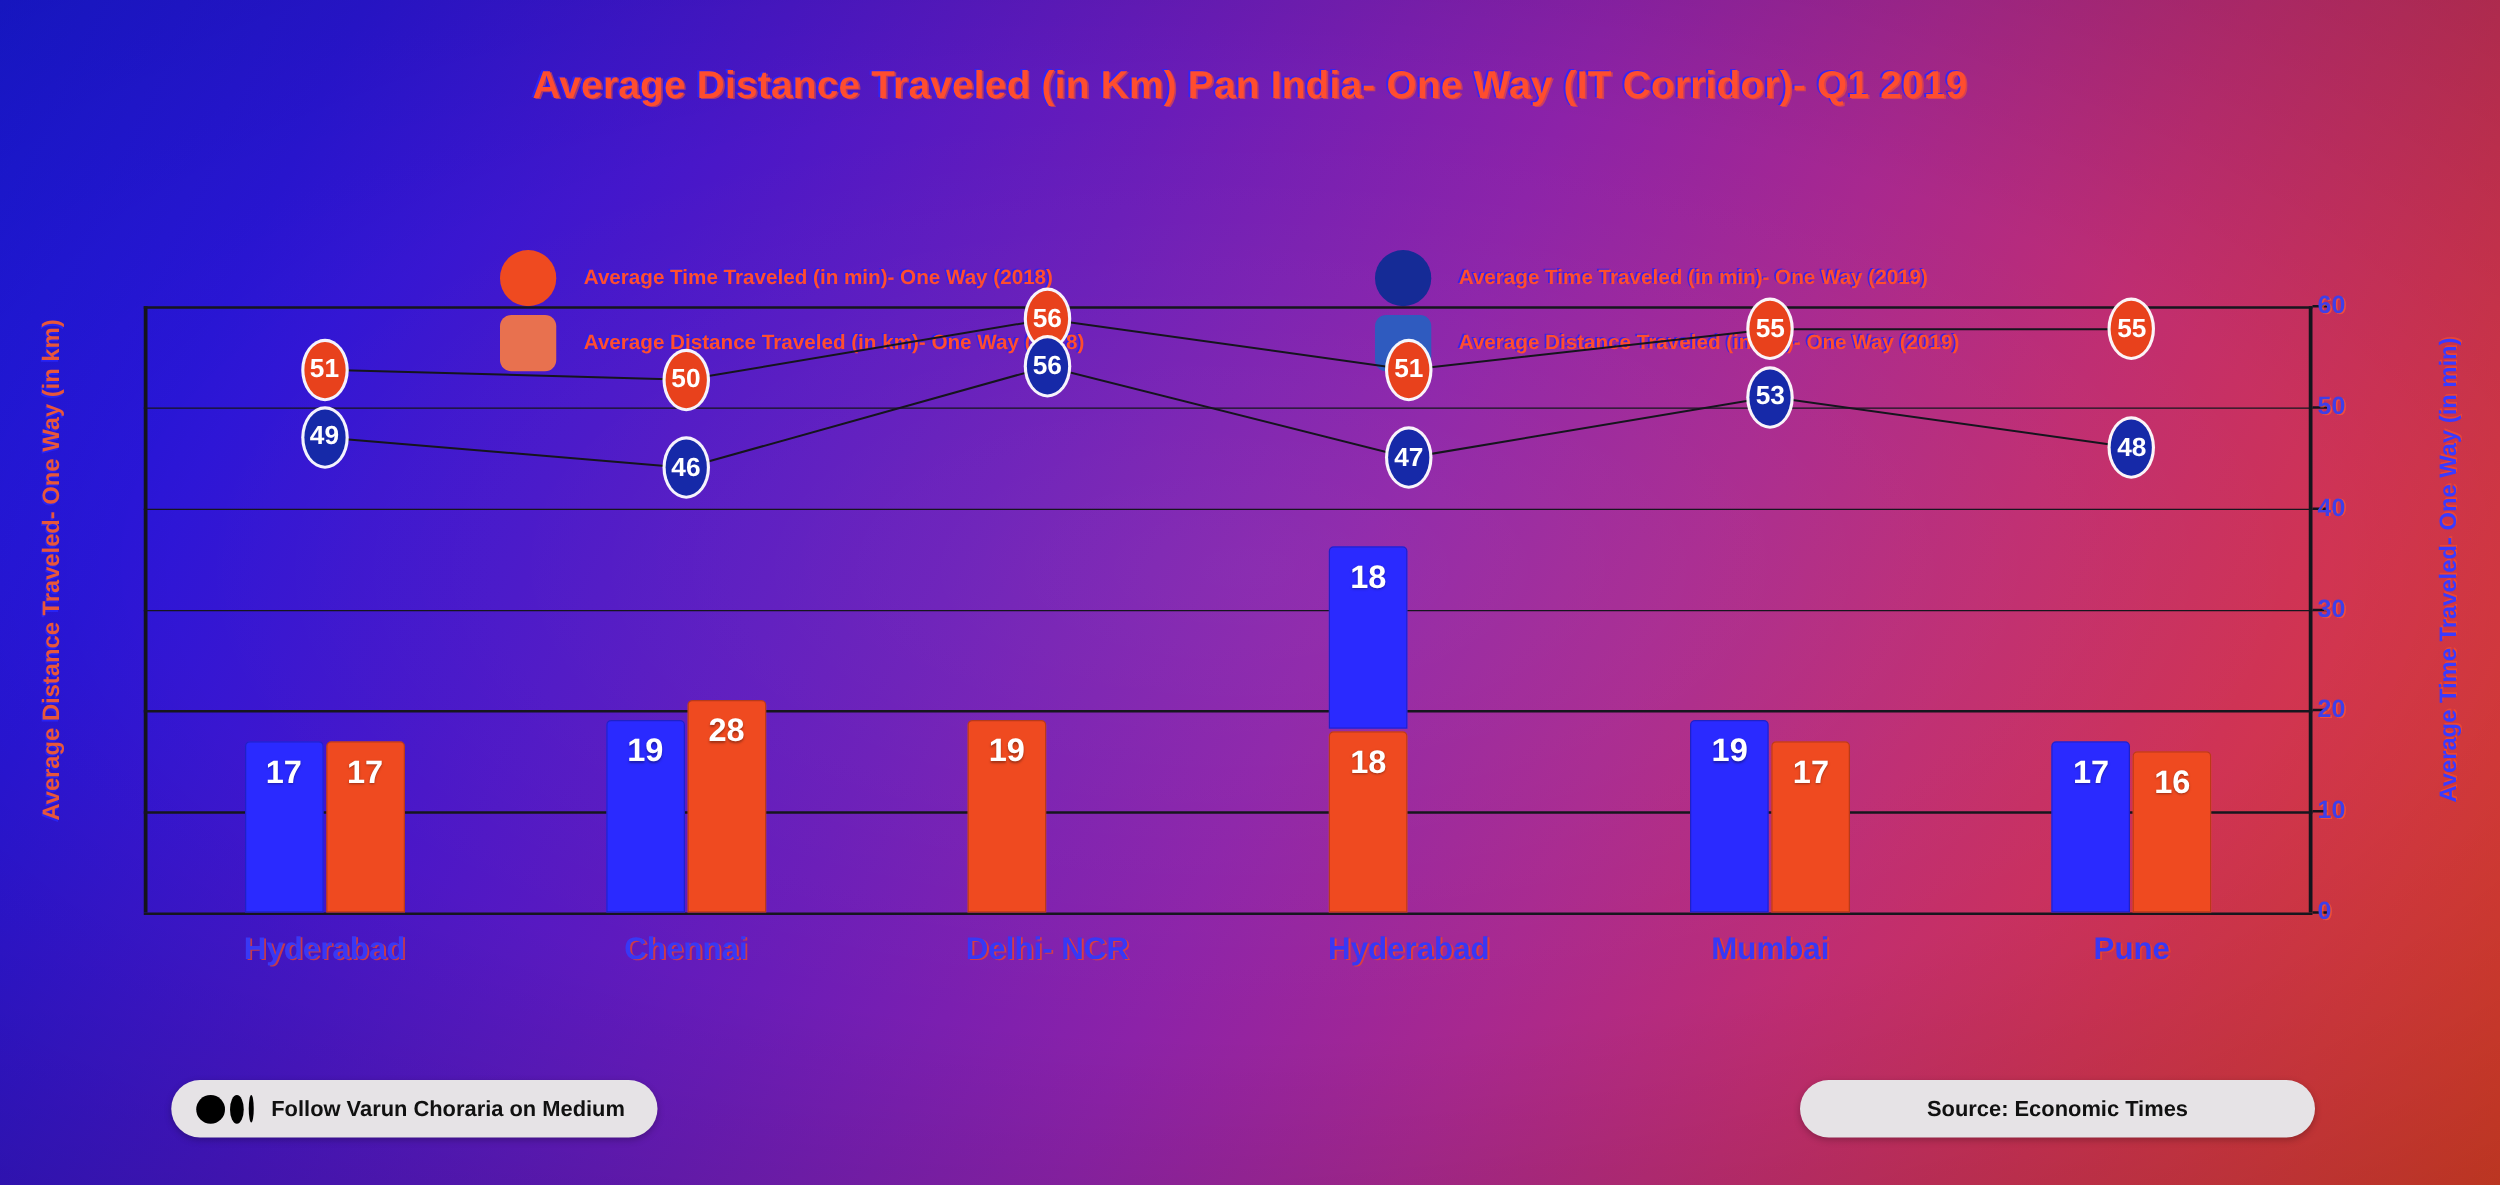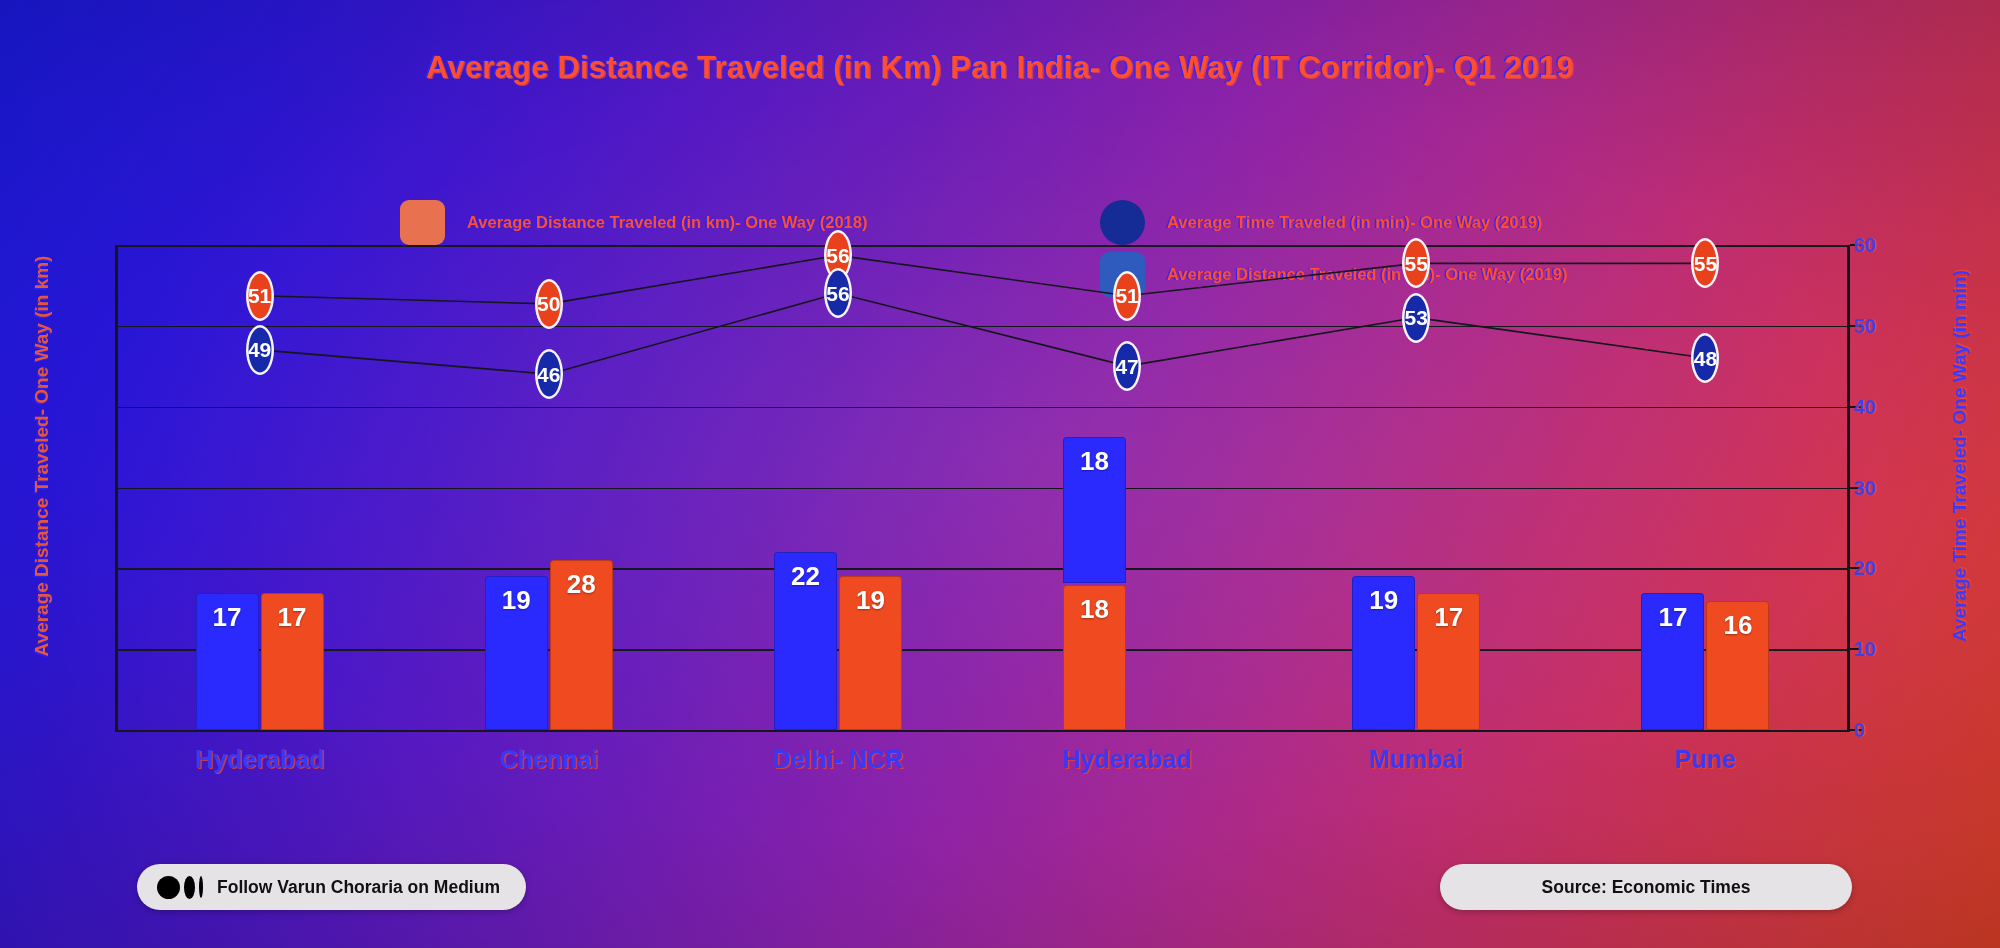--- a/index.html
+++ b/index.html
@@ -91,21 +91,21 @@
   .bar.blue { background: #2a2aff; box-shadow: 0 0 0 1px rgba(0,0,0,.22) inset; }
   .bar.orange { background: #ef4a20; box-shadow: 0 0 0 1px rgba(0,0,0,.22) inset; }
   .bar-label {
     position: absolute; top: 9px; left: 0; width: 100%; text-align: center;
     font-size: 26px; font-weight: bold; color: #fff;
     text-shadow: 0 1px 2px rgba(0,0,0,.35);
   }
 
   
   .marker {
-    position: absolute; width: 23px; height: 45px; border-radius: 50%;
+    position: absolute; width: 33px; height: 45px; border-radius: 50%;
     transform: translate(-50%, -50%);
     display: flex; align-items: center; justify-content: center;
     font-size: 21px; font-weight: bold; color: #fff;
     box-shadow: 0 0 0 2.5px rgba(255,255,255,.95);
   }
   .marker.orange { background: #e8411c; }
   .marker.blue   { background: #1629a8; }
   .series-path { position: absolute; inset: 0; overflow: visible; }
 
   
@@ -133,20 +133,24 @@
 </style>
 </head>
 <body>
 
 <div class="vignette"></div>
 
 <div class="chart-title">Average Distance Traveled (in Km) Pan India- One Way (IT Corridor)- Q1 2019</div>
 
 <div class="legend">
   <div class="legend-col left">
+    <div class="legend-item">
+      <span class="swatch circle" style="background:#ef4a20"></span>
+      <span class="legend-label">Average Time Traveled (in min)- One Way (2018)</span>
+    </div>
     <div class="legend-item">
       <span class="swatch square" style="background:#e8714f"></span>
       <span class="legend-label">Average Distance Traveled (in km)- One Way (2018)</span>
     </div>
   </div>
   <div class="legend-col right">
     <div class="legend-item">
       <span class="swatch circle" style="background:#152b96"></span>
       <span class="legend-label">Average Time Traveled (in min)- One Way (2019)</span>
     </div>
@@ -201,23 +205,20 @@
       </div>
       <div class="group" style="left: 369.75px;">
         <div class="bar blue" style="height: 153.583px;">
           <span class="bar-label">19</span>
         </div>
         <div class="bar orange" style="height: 169.75px;">
           <span class="bar-label">28</span>
         </div>
       </div>
       <div class="group" style="left: 658.917px;">
-        <div class="bar blue" style="height: 177.833px;">
-          <span class="bar-label">22</span>
-        </div>
         <div class="bar orange" style="height: 153.583px;">
           <span class="bar-label">19</span>
         </div>
       </div>
       <div class="group" style="left: 948.083px; flex-direction: column;">
         <div class="bar blue" style="height: 145.5px;">
           <span class="bar-label">18</span>
         </div>
         <div class="bar orange" style="height: 145.5px;">
           <span class="bar-label">18</span>

